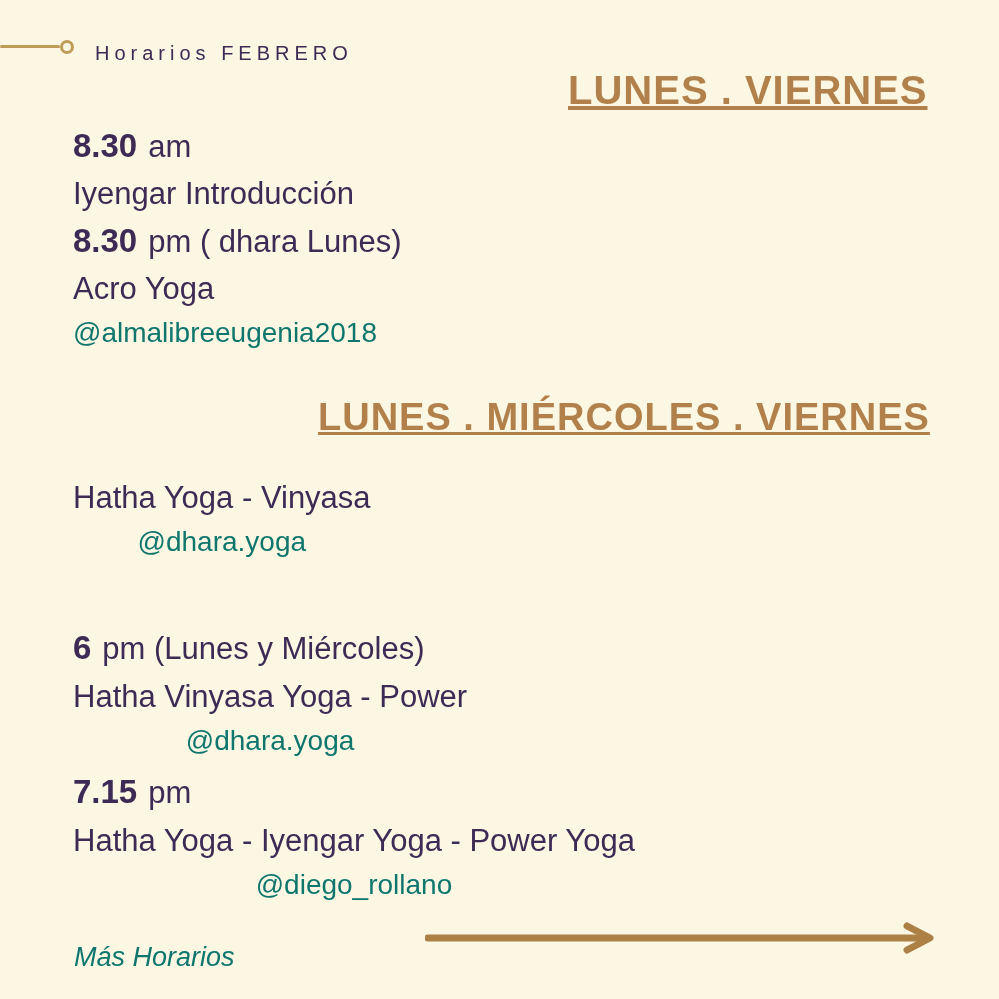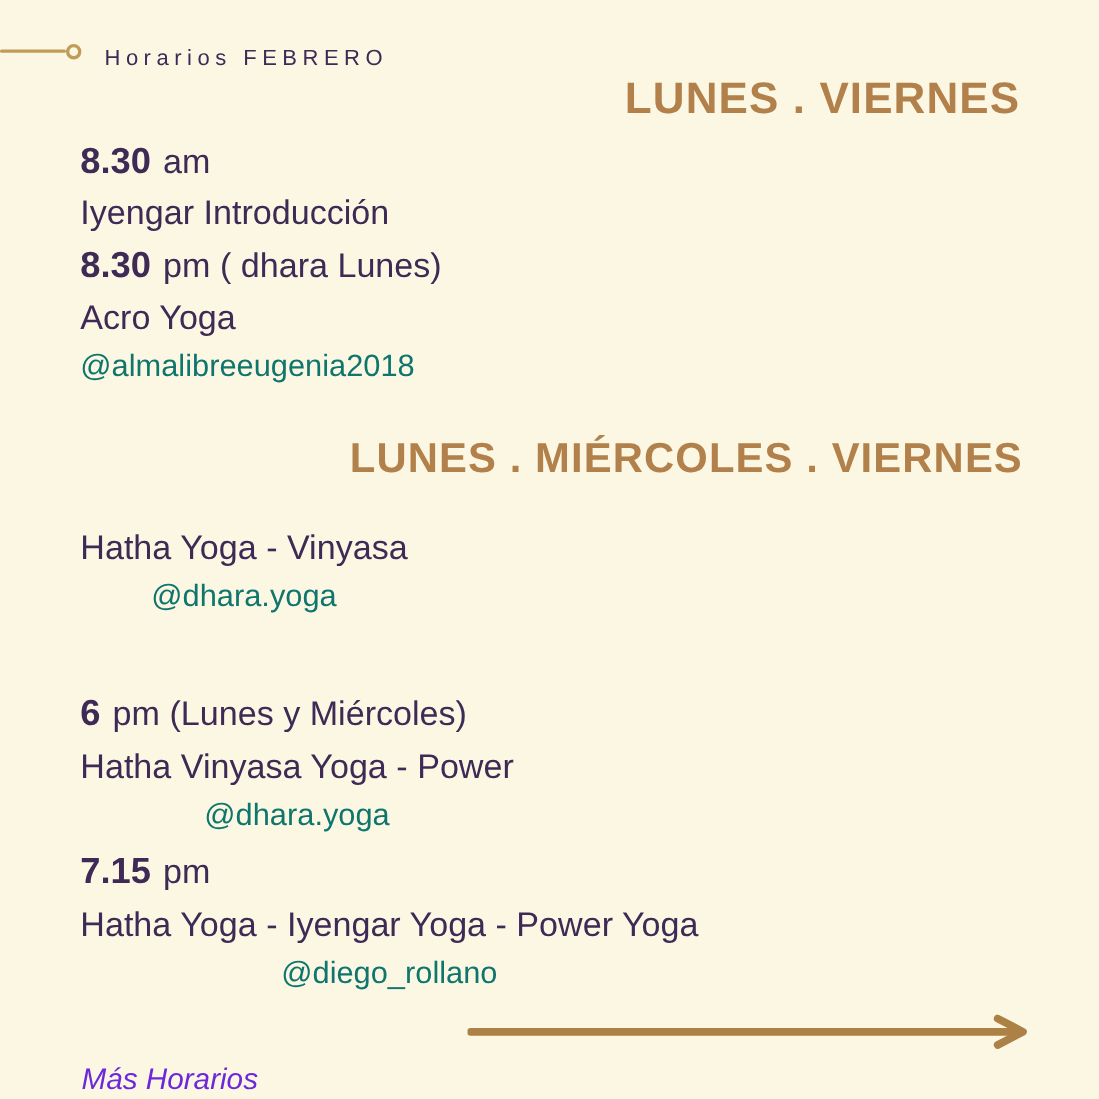--- a/index.html
+++ b/index.html
@@ -42,20 +42,21 @@
     color: #3E2A55;
     white-space: nowrap;
   }
 
   .section-heading {
     position: absolute;
     font-weight: bold;
     color: #B2814B;
     letter-spacing: 1px;
     white-space: nowrap;
+    text-decoration: underline;
   }
   .heading-1 {
     left: 568px; top: 68px;
     font-size: 40px;
   }
   .heading-2 {
     left: 318px; top: 396px;
     font-size: 38px;
   }
 
@@ -94,25 +95,25 @@
   #entry-2-2 { top: 624px; }
   #entry-2-3 { top: 768px; }
 
   .more-arrow {
     position: absolute;
     left: 425px; top: 922px;
     width: 512px; height: 32px;
   }
   .more-label {
     position: absolute;
-    left: 74px; top: 966px;
+    left: 74px; top: 942px;
     font-size: 27px;
     font-style: italic;
     font-weight: 500;
-    color: #6d28d9;
+    color: #0f766e;
     white-space: nowrap;
   }
 </style>
 </head>
 <body>
 
 <div class="accent-line"></div>
 <div class="accent-dot"></div>
 
 <div class="page-title">Horarios FEBRERO</div>

